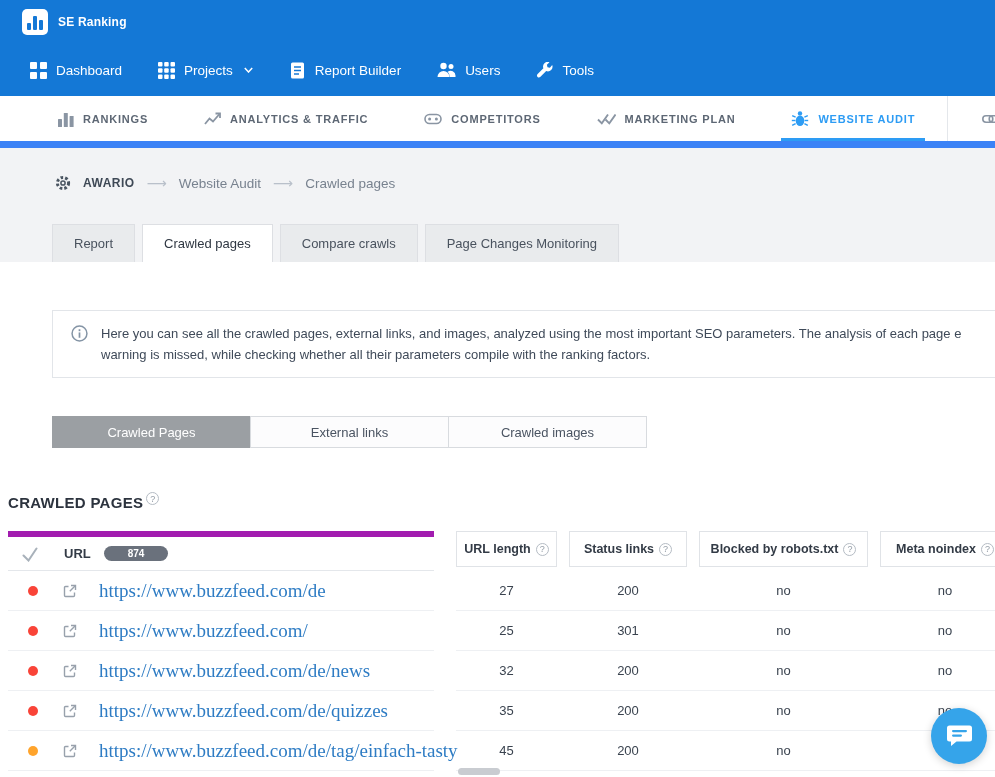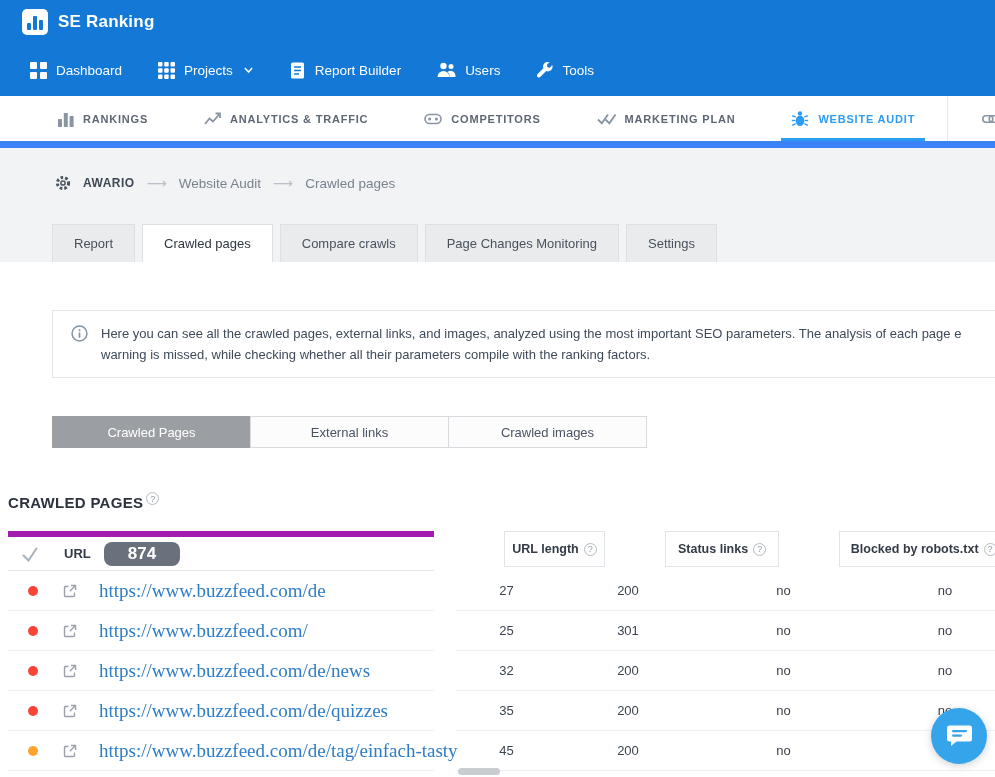--- a/index.html
+++ b/index.html
@@ -11,21 +11,21 @@
   html,body{width:995px;height:777px;overflow:hidden;}
   body{font-family:"Liberation Sans",sans-serif; background:#fff;}
   .page{position:relative; width:995px; height:777px; overflow:hidden; background:#fff;}
 
   
   .topbar{height:96px; background:var(--brand-blue); color:#fff;}
   .brand-row{height:44px; display:flex; align-items:center; padding-left:22px; gap:10px;}
   .logo{width:26px;height:26px;background:#fff;border-radius:5px;display:flex;align-items:flex-end;justify-content:center;gap:2px;padding:5px 5px;}
   .logo .bar{width:4px;background:var(--brand-blue);border-radius:1px;}
   .logo .b1{height:7px;} .logo .b2{height:14px;} .logo .b3{height:10px;}
-  .brand-name{font-size:17px;font-weight:700;letter-spacing:.2px;}
+  .brand-name{font-size:12px;font-weight:700;letter-spacing:.2px;}
   .topnav{display:flex;align-items:center;height:52px;padding-left:30px;gap:36px;}
   .tn-item{display:flex;align-items:center;gap:9px;font-size:13.5px;color:#fff;cursor:pointer;}
   .tn-item svg{display:block;color:#fff;}
   .caret{margin-left:2px;display:block;}
 
   
   .modulenav{height:52px;background:#fff;display:flex;align-items:stretch;padding-left:57px;gap:56px;border-bottom:7px solid #3b82f6;}
   .mitem{display:flex;align-items:center;gap:9px;font-size:11px;font-weight:700;letter-spacing:.8px;color:#5d6774;position:relative;cursor:pointer;white-space:nowrap;}
   .mitem svg{color:#8a95a3;display:block;}
   .mitem.active{color:var(--active-blue);}
@@ -57,31 +57,31 @@
 
   .crawled-head{margin:46px 0 0 8px;font-size:15px;font-weight:700;color:#2c333e;letter-spacing:.3px;display:flex;align-items:flex-start;gap:3px;}
   .help-q{display:inline-flex;width:13px;height:13px;border:1px solid #b5bcc4;border-radius:50%;color:#939ca6;font-size:9px;align-items:center;justify-content:center;font-weight:400;flex:none;cursor:pointer;background:#fff;}
   .crawled-head .help-q{margin-top:-2px;}
 
   .tablewrap{display:flex;margin-top:20px;}
   .leftpane{width:426px;margin-left:8px;flex:none;}
   .lp-header{height:40px;display:flex;align-items:center;border-top:6px solid #a21caf;border-bottom:1px solid #e4e7eb;padding-left:14px;}
   .lp-check{display:flex;cursor:pointer;}
   .lp-url-label{margin-left:26px;font-size:13px;font-weight:700;color:#333b46;}
-  .lp-badge{margin-left:13px;background:var(--badge-gray);color:#fff;font-size:17px;padding:2px 24px;border-radius:8px;font-weight:700;}
+  .lp-badge{margin-left:13px;background:var(--badge-gray);color:#fff;font-size:10px;padding:2px 24px;border-radius:8px;font-weight:700;}
   .lp-row{height:40px;display:flex;align-items:center;border-bottom:1px solid #eef0f3;padding-left:20px;}
   .dot{width:10px;height:10px;border-radius:50%;flex:none;background:#ccc;}
   .lp-row[data-status="error"] .dot{background:var(--error-red);}
   .lp-row[data-status="warning"] .dot{background:var(--warning-orange);}
   .ext-icon{margin-left:25px;color:#98a1ac;display:flex;cursor:pointer;}
   .lp-url{margin-left:22px;font-size:19px;color:var(--link-blue);text-decoration:none;cursor:pointer;white-space:nowrap;font-family:Liberation Serif, serif;}
 
   .rightpane{margin-left:22px;flex:none;width:700px;}
   .rp-header{display:flex;gap:12px;margin-bottom:4px;}
-  .rp-hcell{height:36px;border:1px solid #e0e3e7;display:flex;align-items:center;justify-content:center;gap:5px;font-size:12.5px;font-weight:700;color:#333b46;background:#fff;padding:0 12px;white-space:nowrap;margin-left:48px;}
+  .rp-hcell{height:36px;border:1px solid #e0e3e7;display:flex;align-items:center;justify-content:center;gap:5px;font-size:12.5px;font-weight:700;color:#333b46;background:#fff;padding:0 12px;white-space:nowrap;}
   .w1{width:101px;} .w2{width:118px;} .w3{width:169px;} .w4{width:130px;}
   .rp-row{display:flex;gap:12px;height:40px;align-items:center;border-bottom:1px solid #eef0f3;}
   .rp-cell{text-align:center;font-size:13px;color:#3a434f;flex:none;}
 
   .hthumb{position:absolute;left:458px;top:768px;width:42px;height:7px;background:#c9ccd1;border-radius:4px;cursor:pointer;}
 
   .chat{position:absolute;right:8px;bottom:13px;width:56px;height:56px;border-radius:50%;background:var(--chat-blue);display:flex;align-items:center;justify-content:center;border:none;box-shadow:0 2px 8px rgba(0,0,0,.18);cursor:pointer;}
 </style>
 </head>
 <body>
@@ -220,21 +220,20 @@
       <span class="crumb-arrow">⟶</span>
       <span class="crumb-link">Website Audit</span>
       <span class="crumb-arrow">⟶</span>
       <span class="crumb-link">Crawled pages</span>
     </div>
     <div class="tabs">
       <div class="tab">Report</div>
       <div class="tab active">Crawled pages</div>
       <div class="tab">Compare crawls</div>
       <div class="tab">Page Changes Monitoring</div>
-      <div class="tab">Settings</div>
     </div>
   </div>
 
   <main class="content">
 
     <div class="infobox">
       <svg width="17" height="17" viewBox="0 0 16 16">
           <circle cx="8" cy="8" r="7" fill="none" stroke="#8494a5" stroke-width="1.4"></circle>
           <rect x="7.2" y="7" width="1.6" height="5" fill="#8494a5"></rect>
           <rect x="7.2" y="4" width="1.6" height="1.8" fill="#8494a5"></rect>

